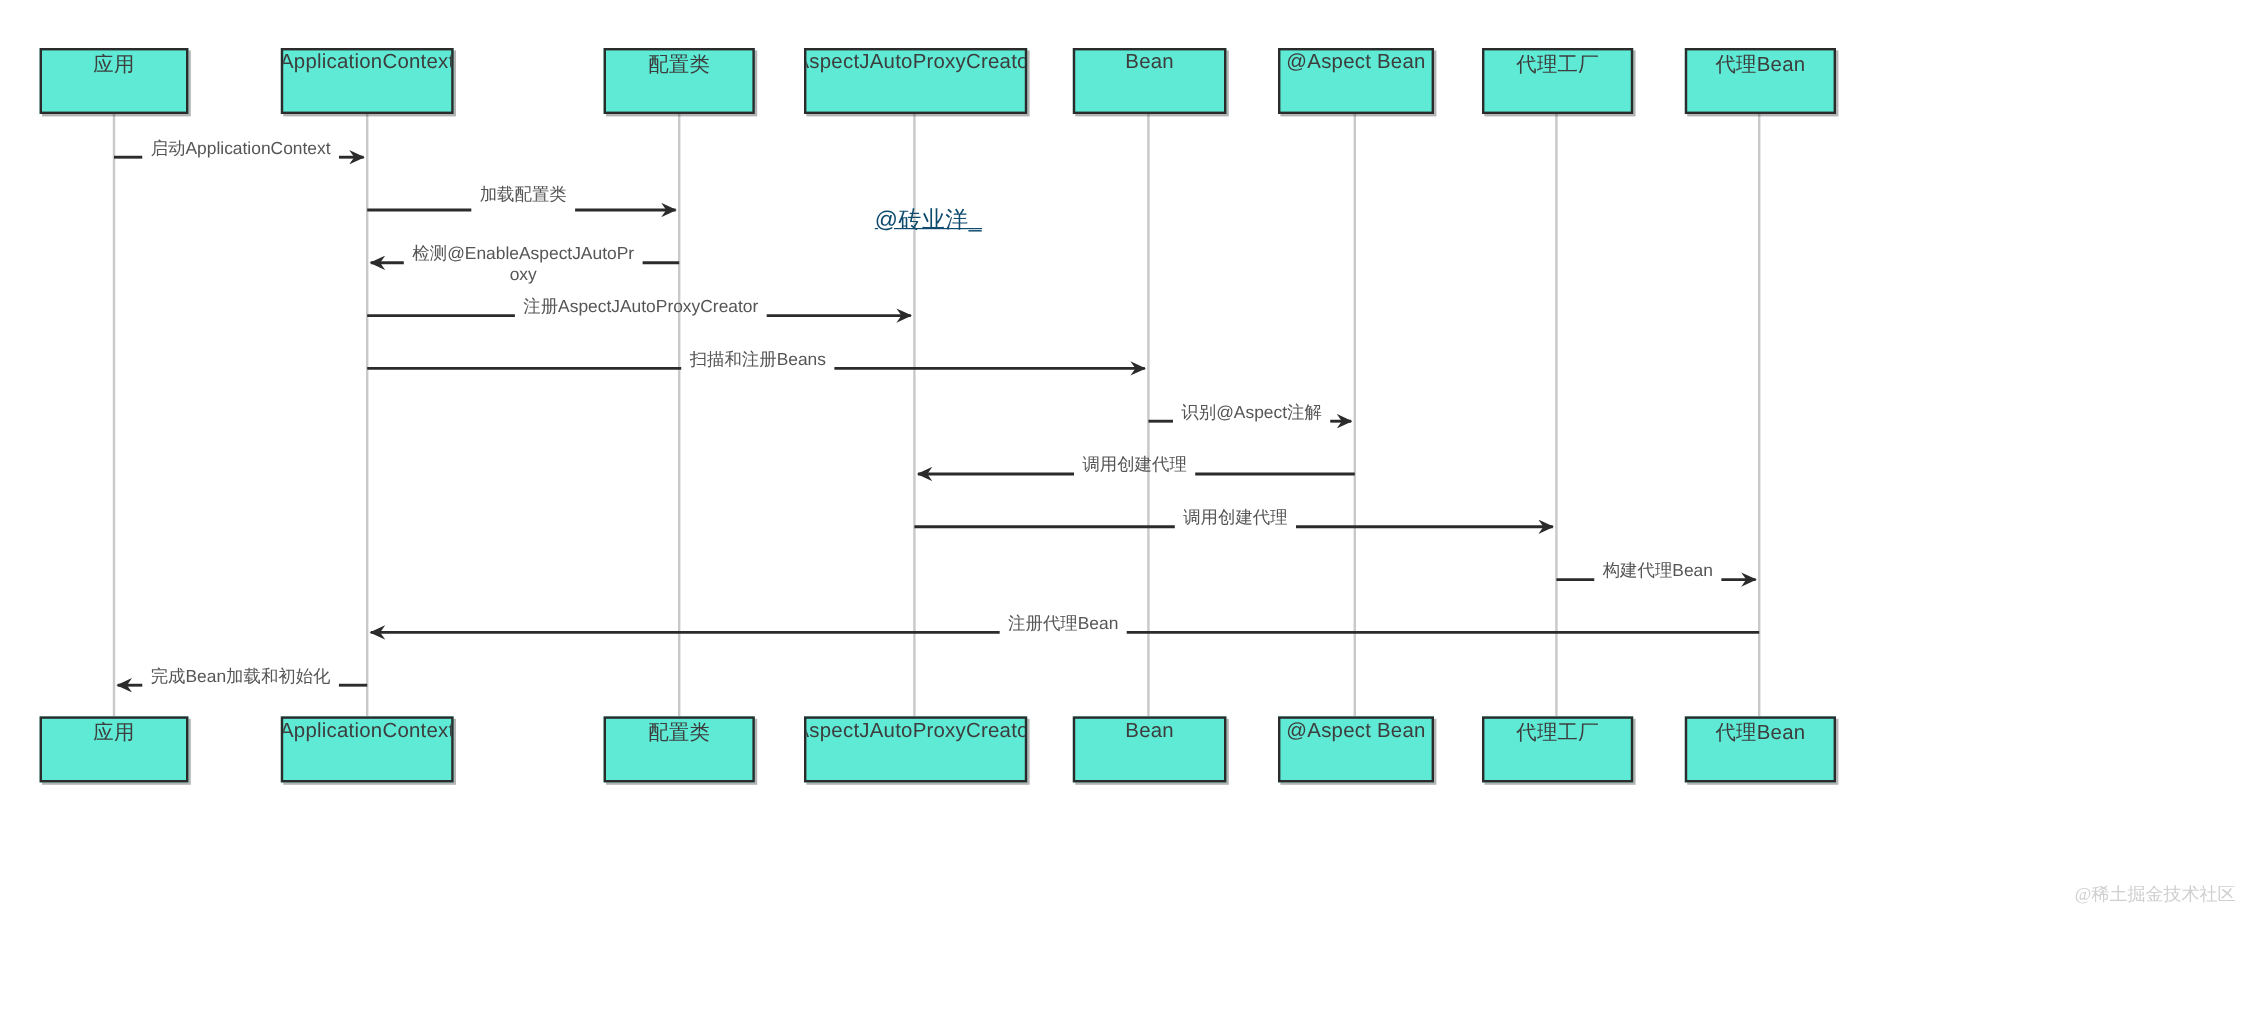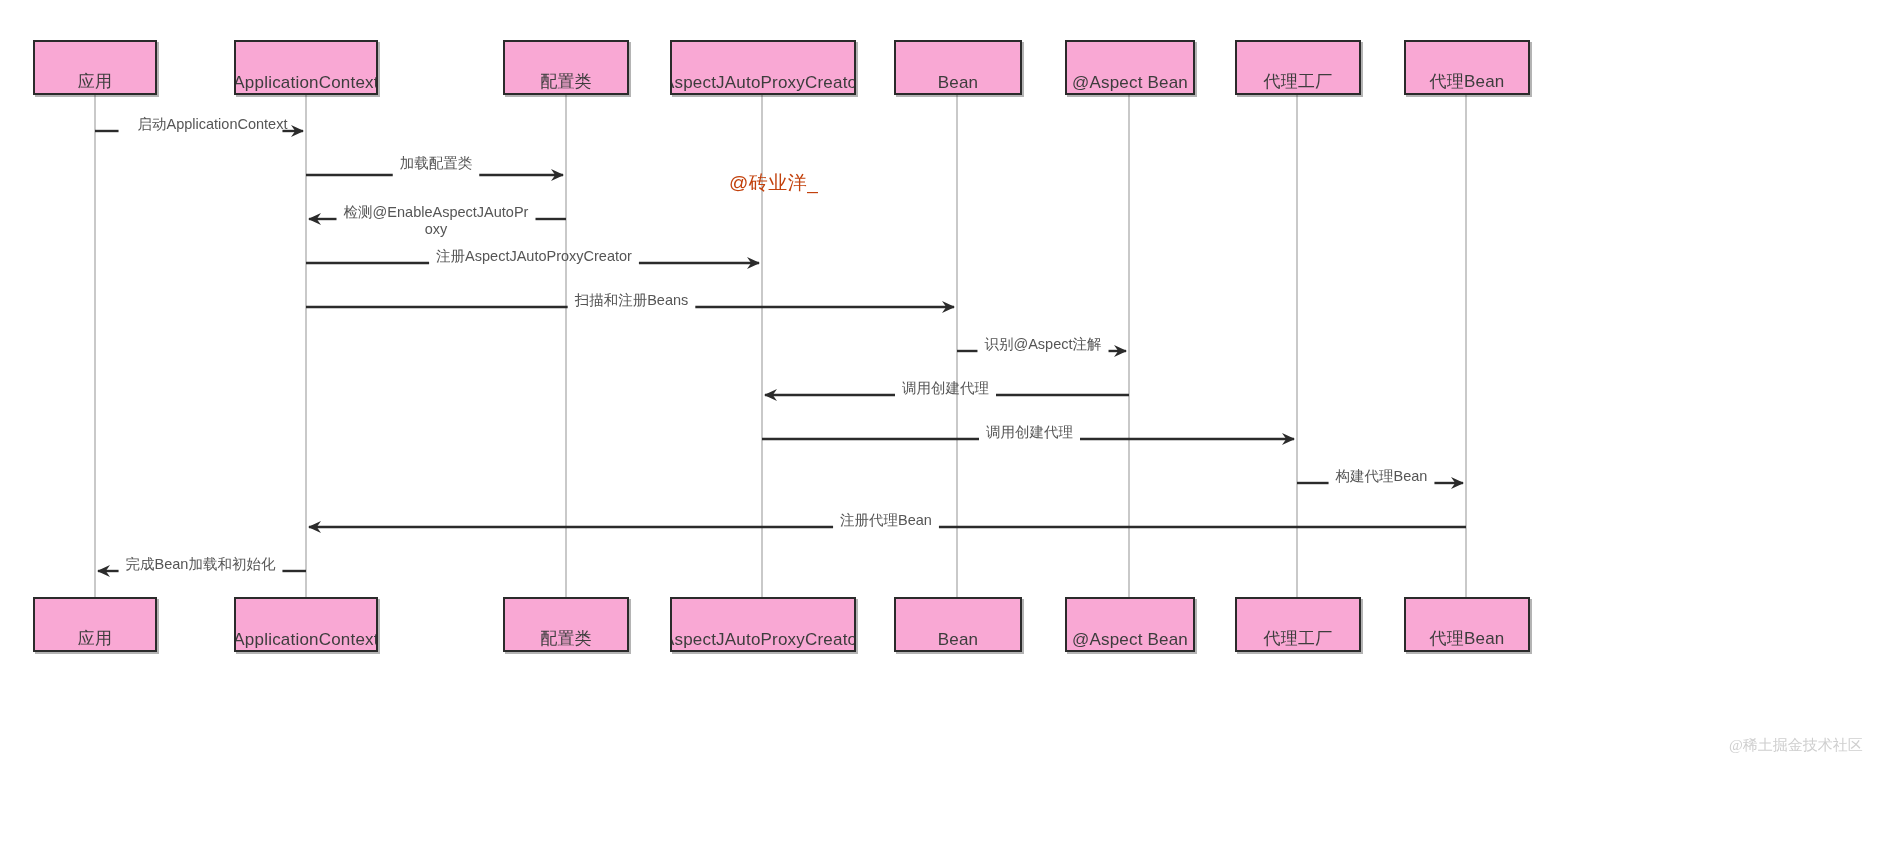--- a/index.html
+++ b/index.html
@@ -11,23 +11,23 @@
     overflow:hidden;
     position:relative;
   }
   #canvas{position:absolute;left:0;top:0;width:1884px;height:852px;}
   .layer{position:absolute;left:0;top:0;width:1884px;height:852px;}
 
   
   .pbox{
     position:absolute;
     box-sizing:border-box;
-    background:#f9a8d4;
+    background:#5eead4;
     border:2.5px solid #2b2b2b;
-    display:flex;align-items:flex-end;justify-content:center;
+    display:flex;align-items:flex-start;justify-content:center;
     color:#3d3d3d;
     font-size:17px;
     letter-spacing:.2px;
     box-shadow:2px 2px 0 rgba(40,40,40,.35);
     white-space:nowrap;
     overflow:hidden;
   }
 
   
   .lifeline{
@@ -108,21 +108,21 @@
       <line x1="1080" y1="439" x2="1294" y2="439" stroke="#2b2b2b" stroke-width="2.4" marker-end="url(#arrowR)"></line>
       <line x1="1297" y1="483" x2="1328.5625" y2="483" stroke="#2b2b2b" stroke-width="2.4"></line>
       <line x1="1434.4375" y1="483" x2="1463" y2="483" stroke="#2b2b2b" stroke-width="2.4" marker-end="url(#arrowR)"></line>
       <line x1="1466" y1="527" x2="938.9375" y2="527" stroke="#2b2b2b" stroke-width="2.4"></line>
       <line x1="833.0625" y1="527" x2="309" y2="527" stroke="#2b2b2b" stroke-width="2.4" marker-end="url(#arrowR)"></line>
       <line x1="306" y1="571" x2="282.4375" y2="571" stroke="#2b2b2b" stroke-width="2.4"></line>
       <line x1="118.5625" y1="571" x2="98" y2="571" stroke="#2b2b2b" stroke-width="2.4" marker-end="url(#arrowR)"></line>
     </svg>
 
   <div class="layer" id="labels">
-      <div class="mlabel" style="left: 200.5px; top: 133px; margin-left: 12px;">启动ApplicationContext</div>
+      <div class="mlabel" style="left: 200.5px; top: 133px;">启动ApplicationContext</div>
       <div class="mlabel" style="left: 436px; top: 172px;">加载配置类</div>
       <div class="mlabel wrap" style="left: 436px; top: 238px; width: 185px;">检测@EnableAspectJAutoPr
 oxy</div>
       <div class="mlabel" style="left: 534px; top: 265px;">注册AspectJAutoProxyCreator</div>
       <div class="mlabel" style="left: 631.5px; top: 309px;">扫描和注册Beans</div>
       <div class="mlabel" style="left: 1043px; top: 353px;">识别@Aspect注解</div>
       <div class="mlabel" style="left: 945.5px; top: 397px;">调用创建代理</div>
       <div class="mlabel" style="left: 1029.5px; top: 441px;">调用创建代理</div>
       <div class="mlabel" style="left: 1381.5px; top: 485px;">构建代理Bean</div>
       <div class="mlabel" style="left: 886px; top: 529px;">注册代理Bean</div>
@@ -176,16 +176,16 @@
         <span>@Aspect Bean</span>
       </div>
       <div class="pbox" style="left: 1235px; top: 597px; width: 126px; height: 55px;">
         <span>代理工厂</span>
       </div>
       <div class="pbox" style="left: 1404px; top: 597px; width: 126px; height: 55px;">
         <span>代理Bean</span>
       </div>
     </div>
 
-  <div class="wm-orange" style="left: 729px; top: 170px; color: #c2410c;">@砖业洋_</div>
+  <div class="wm-orange" style="left: 729px; top: 170px; color: #0c4a6e; text-decoration: underline;">@砖业洋_</div>
   <div class="wm-gray" style="left: 1729px; top: 714px; color: rgb(207, 207, 207);">@稀土掘金技术社区</div>
 
 </div>
 
 </body></html>

